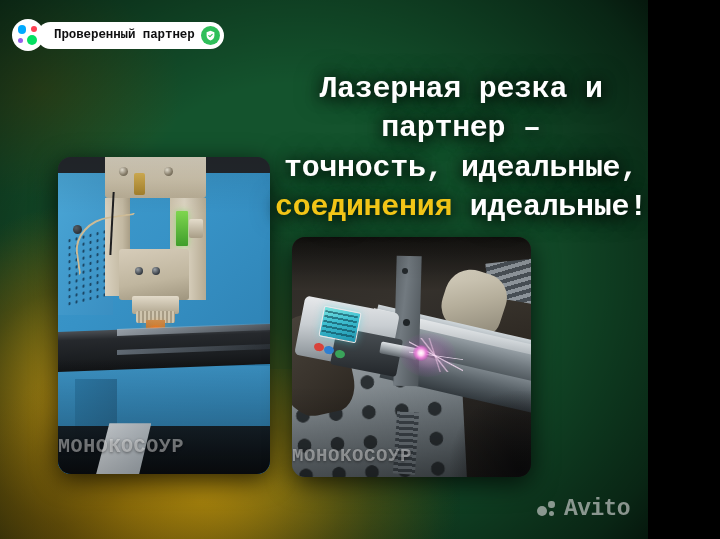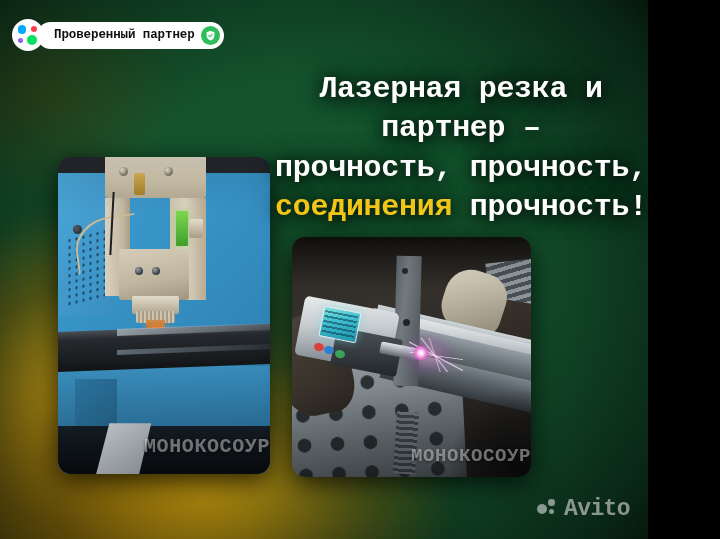--- a/index.html
+++ b/index.html
@@ -450,36 +450,36 @@
     position:absolute; inset:0;
     background:linear-gradient(180deg, rgba(0,0,0,0.10) 0%, rgba(0,0,0,0) 18%, rgba(0,0,0,0) 62%, rgba(0,0,0,0.30) 100%);
     pointer-events:none;
   }
 
   
   .watermark {
     position:absolute;
     left:0; right:0;
     bottom:5%;
-    text-align:right;
+    text-align:left;
     font-size:20px;
     font-weight:700;
     letter-spacing:0.6px;
     color:rgba(255,255,255,0.42);
     text-shadow:0 1px 3px rgba(0,0,0,0.45);
     pointer-events:none;
     white-space:nowrap;
   }
   .photo-right .watermark { font-size:19px; bottom:4%; }
 
   
   .avito-brand {
     position:absolute;
     right:18px; bottom:18px;
-    display:flex; align-items:flex-start; gap:6px;
+    display:flex; align-items:flex-end; gap:6px;
     z-index:40;
     opacity:0.62;
   }
   .avito-brand-dots {
     position:relative; width:21px; height:21px; flex:0 0 auto;
   }
   .avito-brand-dots i { position:absolute; border-radius:50%; background:#d8d8d8; display:block; }
   .abd1 { width:10px; height:10px; left:0;     top:6px;  }
   .abd2 { width:6.5px; height:6.5px; left:11.5px; top:1px; }
   .abd3 { width:5px;  height:5px;  left:12px;  top:11px; }
@@ -511,22 +511,22 @@
         <svg viewBox="0 0 24 24" aria-hidden="true">
           <path d="M12 1.6 3.5 5v7c0 5.2 3.6 9.6 8.5 11 4.9-1.4 8.5-5.8 8.5-11V5L12 1.6z" fill="#ffffff"></path>
           <path d="M8.2 12.1l2.6 2.6 5-5.2" fill="none" stroke="#2fbf5a" stroke-width="2.3" stroke-linecap="round" stroke-linejoin="round"></path>
         </svg>
       </span>
     </div>
   </div>
 
   <div class="headline">
     <span>Лазерная резка и партнер –</span><br>
-    <span>прочность, прочность,</span><br>
-    <span class="hl-accent">соединения</span><span> прочность!</span>
+    <span>точность, идеальные,</span><br>
+    <span class="hl-accent">соединения</span><span> идеальные!</span>
   </div>
 
   <div class="photo photo-left">
     <div class="ph-inner">
       <div class="lp-bg"></div>
       <div class="lp-blue-main"></div>
       <div class="lp-top-dark"></div>
       <div class="lp-perf-panel"></div>
       <div class="lp-perf"></div>
       <div class="lp-knob"></div>

